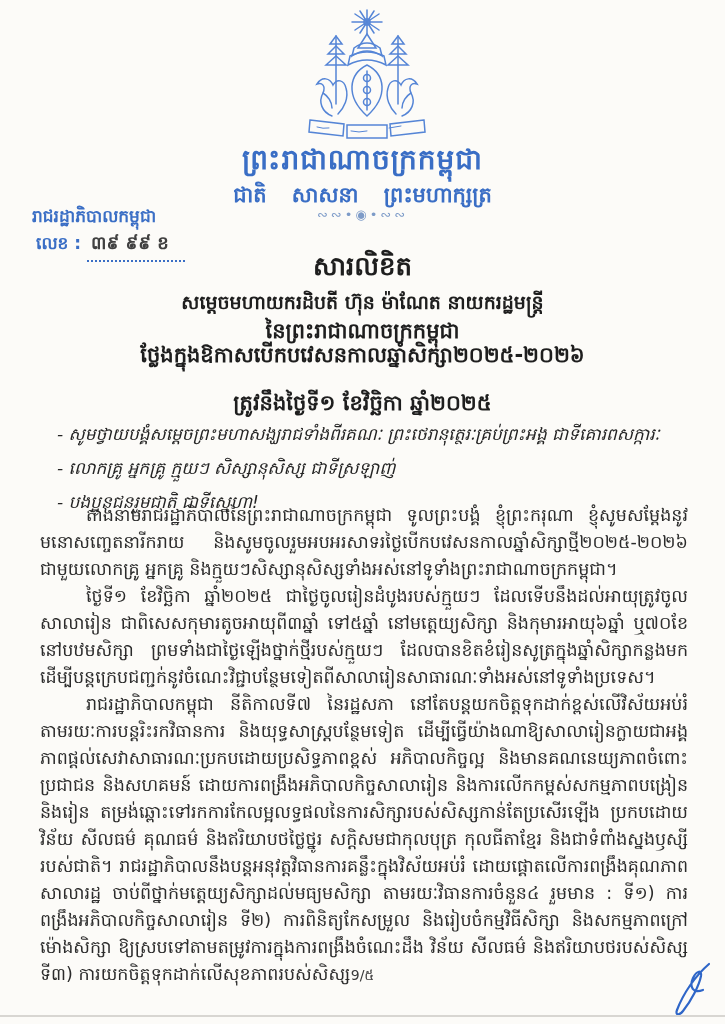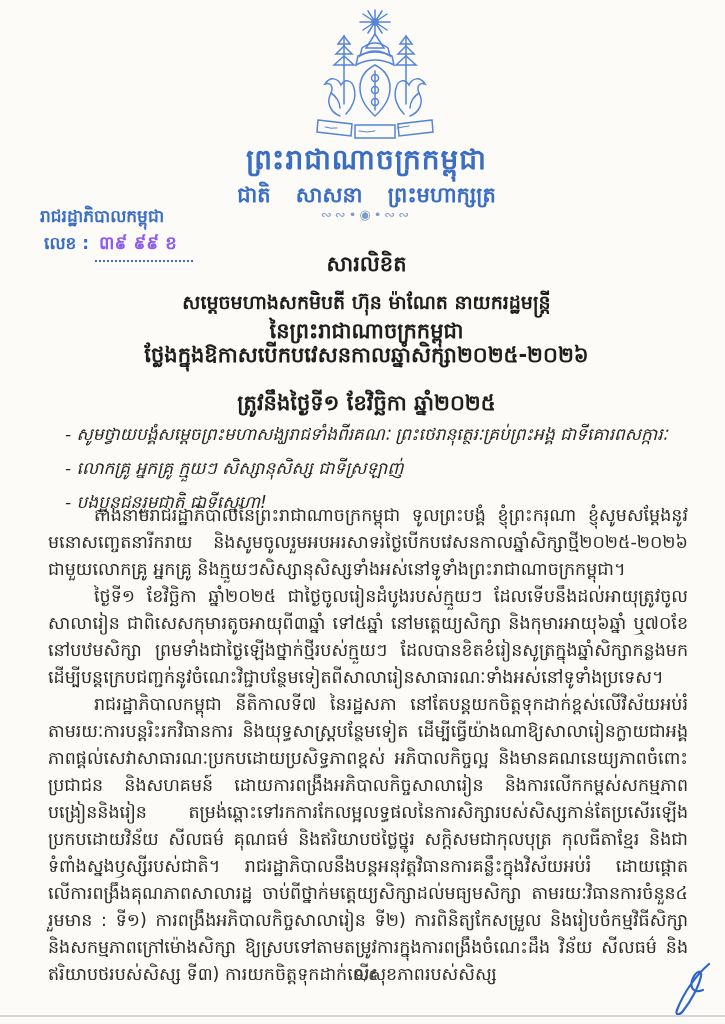--- a/index.html
+++ b/index.html
@@ -2,35 +2,35 @@
 <html lang="km"><head>
 <meta charset="utf-8">
 <style>
   html,body{margin:0;padding:0;background:#eceae6;}
   .page{
     position:relative; width:725px; height:1024px; margin:0 auto;
     background:#fcfbf8; overflow:hidden;
     font-family:"DejaVu Sans", sans-serif;
     -webkit-font-smoothing:antialiased;
   }
-  .abs{position:absolute;padding-left:8px;}
+  .abs{position:absolute;}
   .center{left:0; right:0; text-align:center;}
   .blue{color:#3a6ec5;}
 
   .emblem{left:292px; top:8px; width:150px; height:136px;}
   .kingdom{top:142px; font-size:28px; font-weight:bold; letter-spacing:1px;}
   .motto{top:181px; font-size:21px; font-weight:bold; word-spacing:18px;}
   .ornament{top:207px; font-size:13px; color:#7d9bc8; letter-spacing:3px;}
 
   .ref-gov{left:32px; top:205px; font-size:17px; font-weight:bold;}
   .ref-line{left:36px; top:231px; font-size:17px; font-weight:bold;}
   .ref-num{display:inline-block; padding:0 16px 2px 4px;
            border-bottom:2px dotted #3a6ec5; font-size:18px;}
 
-  .doc-type{top:250px; font-size:21px; font-weight:bold; color:#1e1e1e;}
+  .doc-type{top:250px; font-size:26px; font-weight:bold; color:#1e1e1e;}
   .author{top:290px; font-size:19px; font-weight:bold; color:#1e1e1e;}
   .sub{font-size:21px; font-weight:bold; color:#1e1e1e;}
   .of-kingdom{top:317px;}
   .occasion{top:341px;}
   .lunar{top:365px;}
   .gregorian{top:389px;}
 
   .salutations{left:57px; top:417px; right:22px; font-size:17px;
                font-style:italic; color:#242424; line-height:34px;}
   .salutations div{white-space:nowrap; overflow:hidden;}
@@ -98,25 +98,25 @@
     </svg>
   </div>
 
   <div class="abs center kingdom blue">ព្រះរាជាណាចក្រកម្ពុជា</div>
   <div class="abs center motto blue">ជាតិ សាសនា ព្រះមហាក្សត្រ</div>
   <div class="abs center ornament">∾∾•◉•∾∾</div>
 
   <div class="abs ref-gov blue">រាជរដ្ឋាភិបាលកម្ពុជា</div>
   <div class="abs ref-line blue">
     <span>លេខ :</span>
-    <span class="ref-num" style="color:#8b5cf6">៣៩ ៩៩ ខ</span>
+    <span class="ref-num" style="color:#404040">៣៩ ៩៩ ខ</span>
   </div>
 
   <div class="abs center doc-type">សារលិខិត</div>
-  <div class="abs center author">សម្តេចមហាងសកមិបតី ហ៊ុន ម៉ាណែត នាយករដ្ឋមន្ត្រី</div>
+  <div class="abs center author">សម្តេចមហាយករដិបតី ហ៊ុន ម៉ាណែត នាយករដ្ឋមន្ត្រី</div>
   <div class="abs center sub of-kingdom">នៃព្រះរាជាណាចក្រកម្ពុជា</div>
   <div class="abs center sub occasion">ថ្លែងក្នុងឱកាសបើកបវេសនកាលឆ្នាំសិក្សា២០២៥-២០២៦</div>
   <div class="abs center sub gregorian">ត្រូវនឹងថ្ងៃទី១ ខែវិច្ឆិកា ឆ្នាំ២០២៥</div>
 
   <div class="abs salutations">
     <div>- សូមថ្វាយបង្គំសម្តេចព្រះមហាសង្ឃរាជទាំងពីរគណៈ ព្រះថេរានុត្ថេរៈគ្រប់ព្រះអង្គ ជាទីគោរពសក្ការៈ</div>
     <div>- លោកគ្រូ អ្នកគ្រូ ក្មួយៗ សិស្សានុសិស្ស ជាទីស្រឡាញ់</div>
     <div>- បងប្អូនជនរួមជាតិ ជាទីស្នេហា!</div>
   </div>
 

